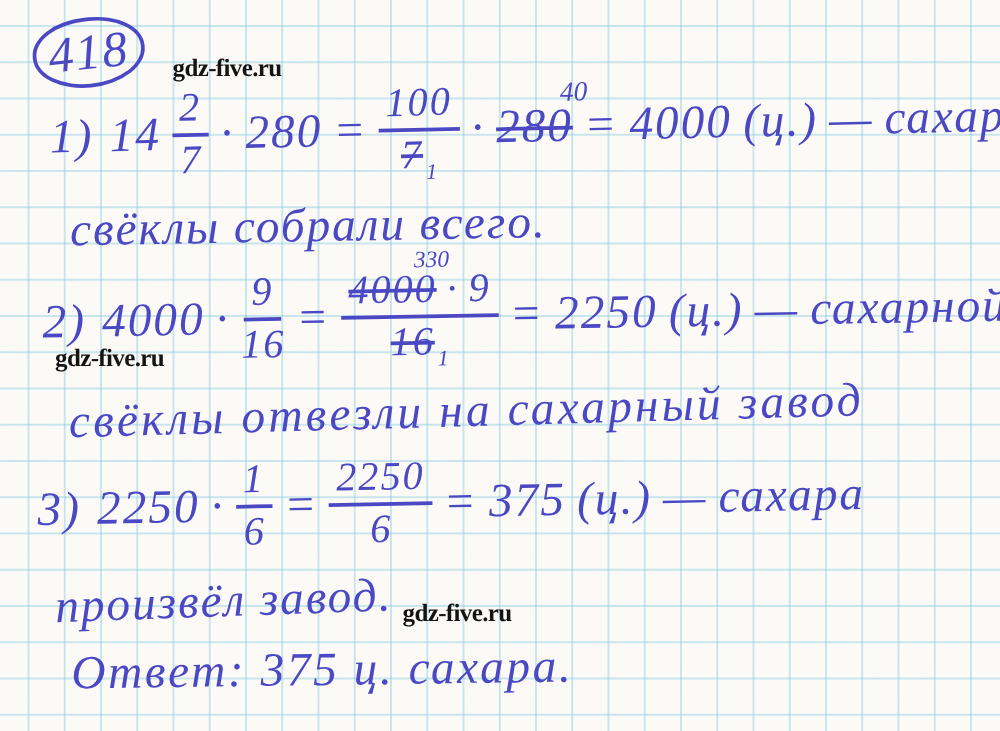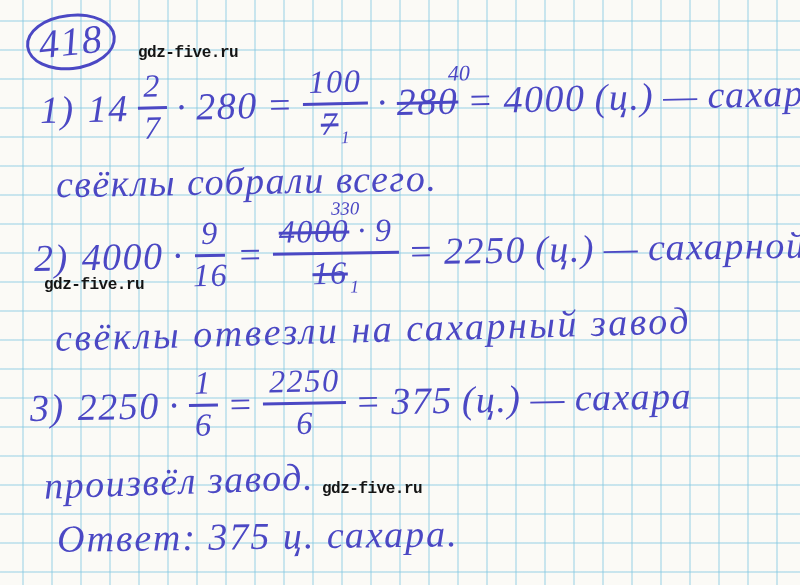--- a/index.html
+++ b/index.html
@@ -21,23 +21,23 @@
   
   .hw {
     color: #4b48c4;
     font-style: italic;
     letter-spacing: 1.5px;
     white-space: nowrap;
   }
 
   .wm {
     position: absolute;
-    font-family: Liberation Mono, monospace;
+    font-family: Liberation Serif, serif;
     font-weight: bold;
-    font-size: 16px;
+    font-size: 20px;
     letter-spacing: -0.5px;
     color: #141414;
     white-space: nowrap;
   }
   .wm-top    { left: 138px; top: 44px; }
   .wm-mid    { left: 44px;  top: 276px; }
   .wm-bottom { left: 322px; top: 480px; }
 
   .problem-circle {
     position: absolute;

